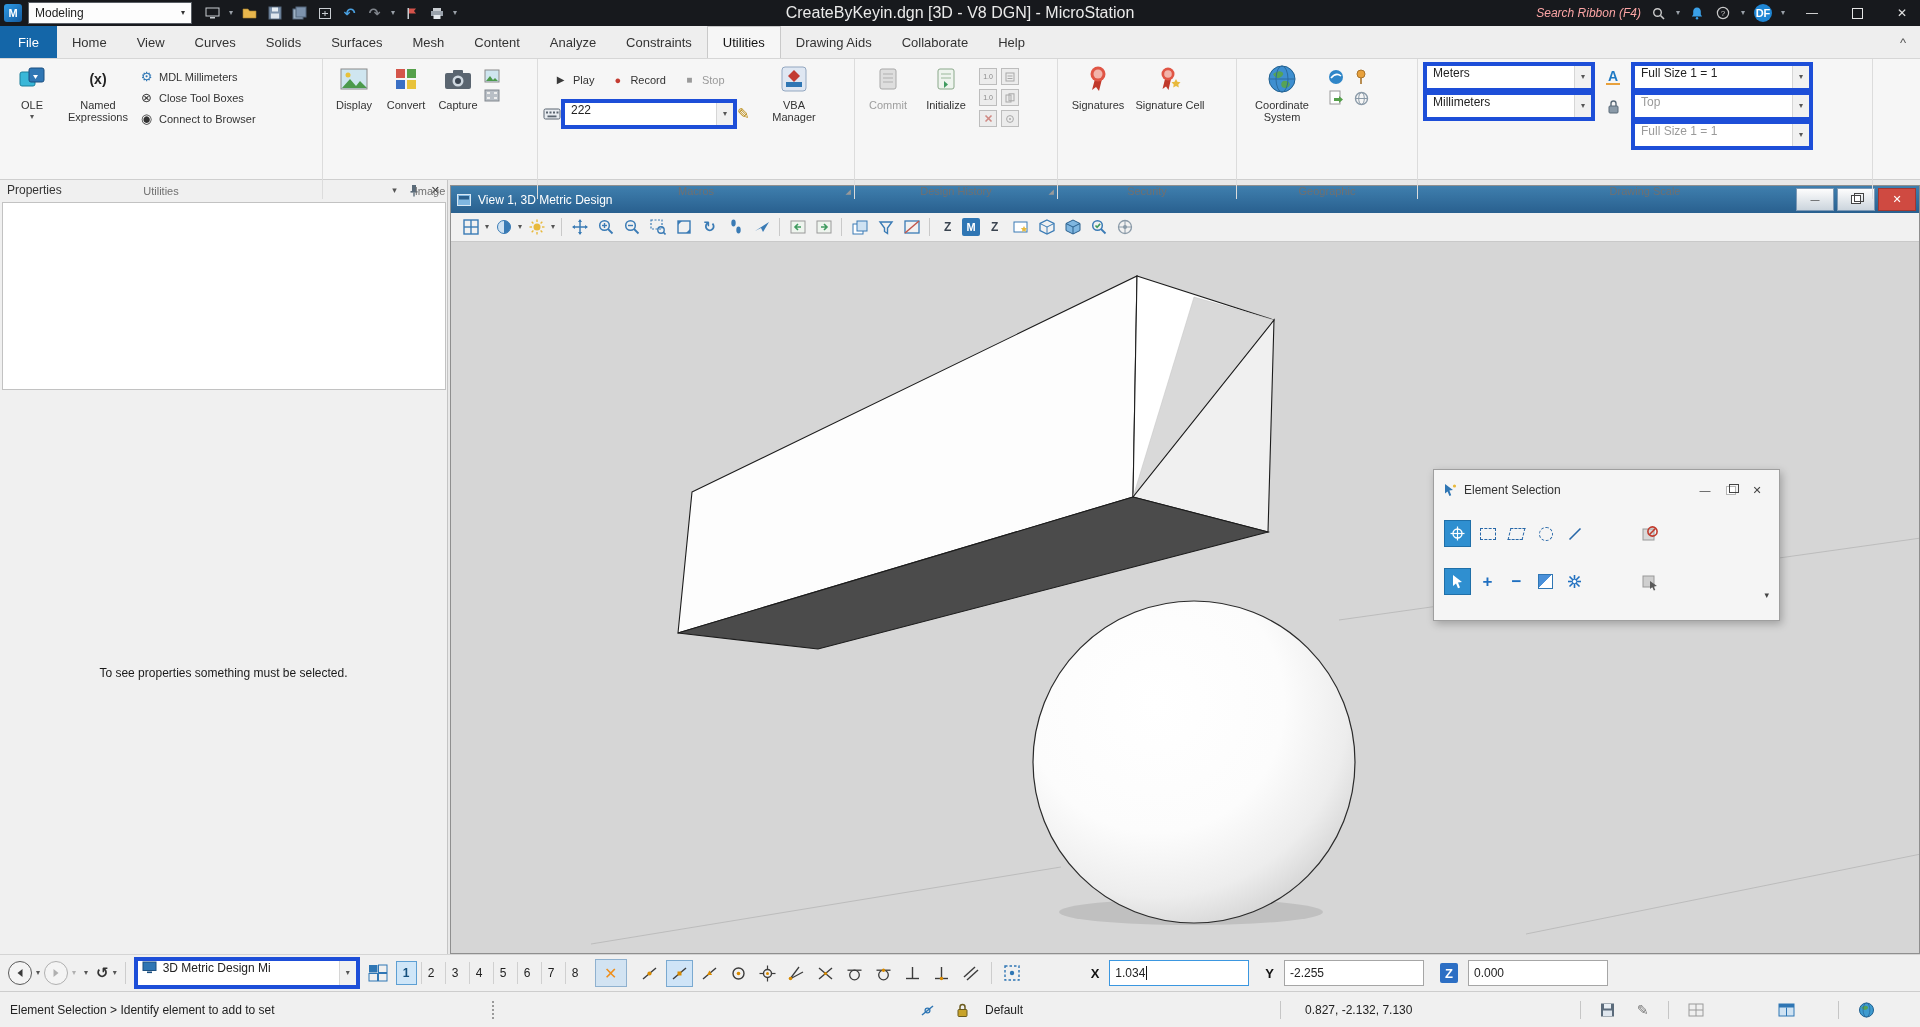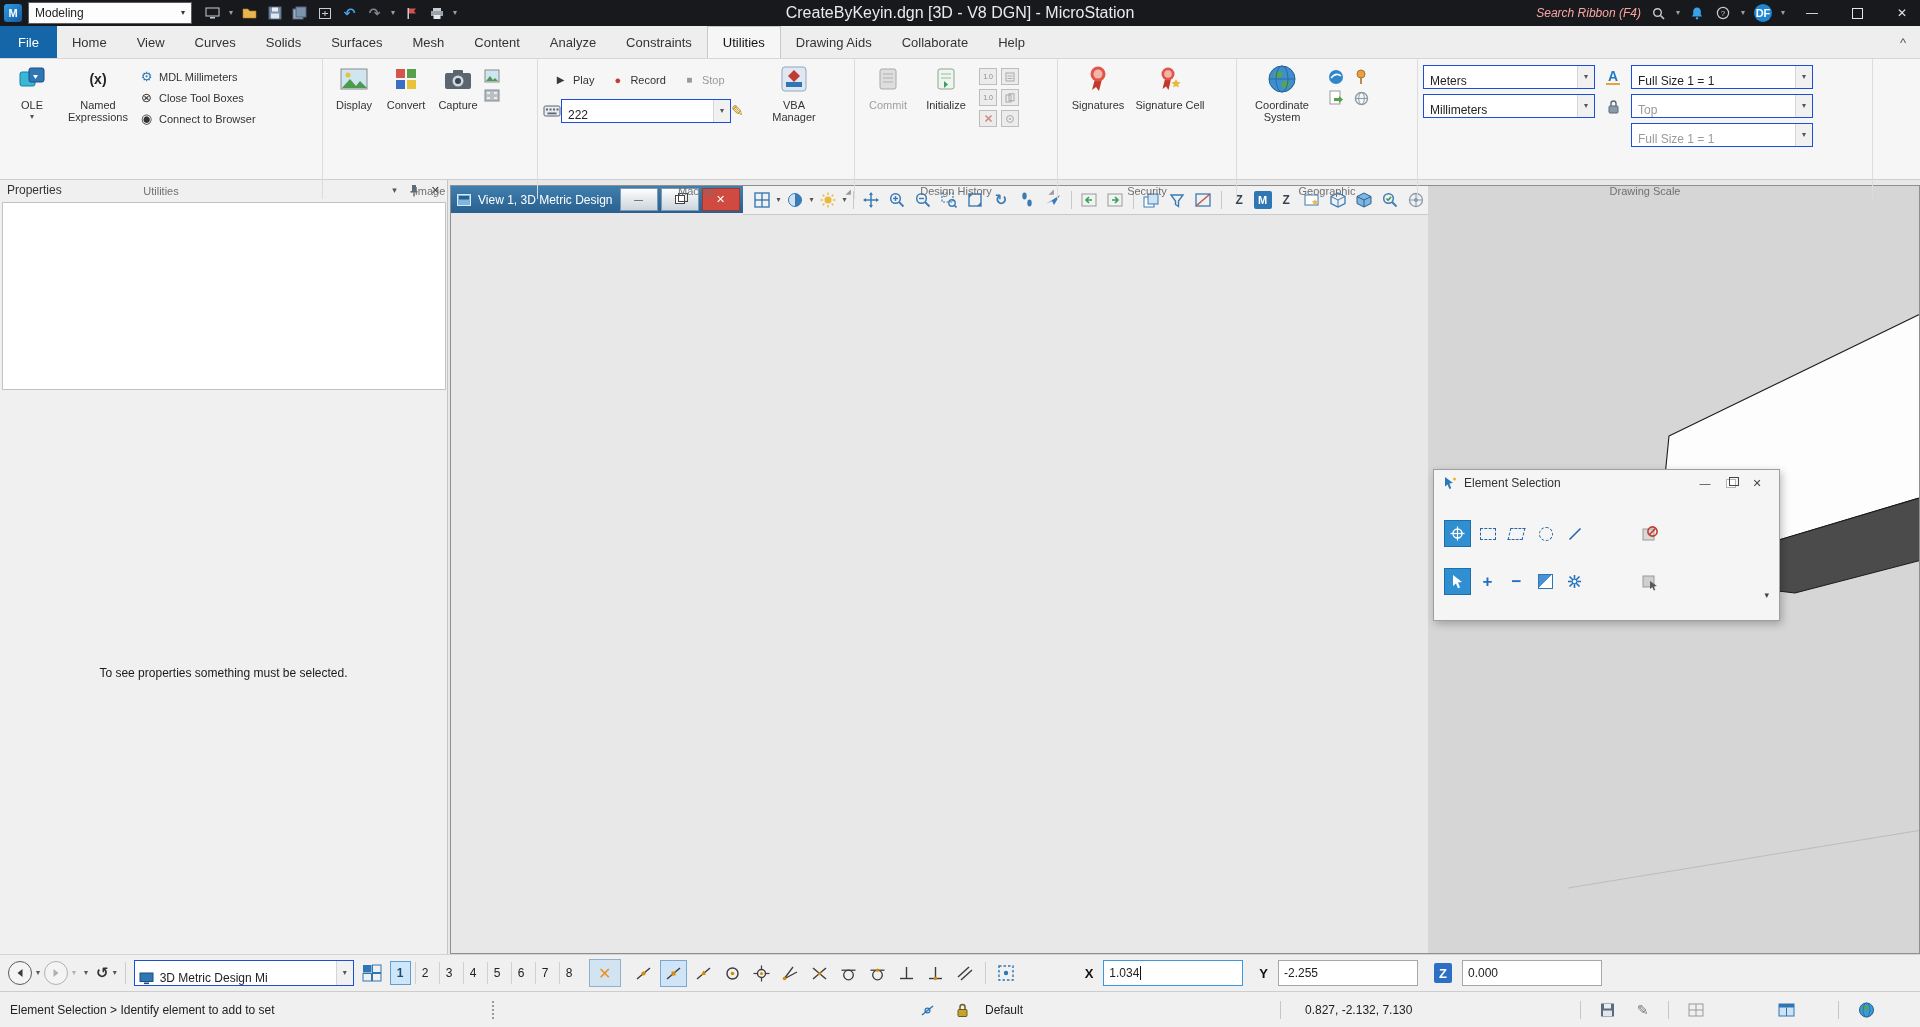--- a/index.html
+++ b/index.html
@@ -35,54 +35,54 @@
   #ribbon{position:absolute;left:0;top:58px;width:1920px;height:121px;background:#f6f6f6;border-bottom:1px solid #cfcfcf;display:flex;z-index:30}
   .rgroup{position:relative;height:100%;border-right:1px solid #dcdcdc;padding:3px 5px 17px 5px;display:flex;align-items:flex-start}
   .rgroup-label{position:absolute;left:0;right:0;bottom:2px;text-align:center;font-size:11px;color:#707070}
   .launcher{position:absolute;right:3px;bottom:3px;font-size:7px;color:#999}
   .rlg{display:flex;flex-direction:column;align-items:center;width:62px;padding-top:2px;text-align:center;font-size:11px;line-height:12px;color:#333}
   .rlg .icon-area{height:32px;display:flex;align-items:center;justify-content:center;margin-bottom:4px}
   .rlg.disabled{color:#9e9e9e}
   .rcol{display:flex;flex-direction:column;justify-content:flex-start;padding-top:5px}
   .rsm{display:flex;align-items:center;gap:5px;height:21px;font-size:11px;color:#333;white-space:nowrap}
   .rsm .gly{width:15px;text-align:center}
-  .combo{display:flex;align-items:flex-end;background:#fff;border:1px solid #1d4ed8;height:22px;font-size:12px;color:#222}
+  .combo{display:flex;align-items:flex-start;background:#fff;border:4px solid #1d4ed8;height:22px;font-size:12px;color:#222}
   .combo .val{padding:0 6px;white-space:nowrap;overflow:hidden;flex:1;text-align:left}
   .combo .cbox{width:16px;align-self:stretch;display:flex;align-items:center;justify-content:center;background:#f1f1f1;border-left:1px solid #d6d6d6}
   .combo.disabled .val{color:#9a9a9a}
   .nx-ic{font-size:14px;font-weight:bold;color:#222}
   .dh-grid{display:grid;grid-template-columns:18px 18px;gap:4px;padding-top:7px;margin-left:3px}
   .dh-tiny{width:16px;height:15px;display:flex;align-items:center;justify-content:center;font-size:7px;color:#8a8a8a;border:1px solid #bdbdbd;background:#ececec}
   .geo-grid{display:grid;grid-template-columns:20px 20px;gap:5px;padding-top:8px;margin-left:4px}
   .ds-grid{display:grid;grid-template-columns:172px 26px 182px;grid-auto-rows:26px;align-items:center;gap:3px 5px;padding-top:3px}
   .aicon{font-weight:bold;color:#1f7ac4;font-size:14px;border-bottom:2px solid #e8a13c;line-height:14px;padding:0 2px}
 
   
   #props{position:absolute;left:0;top:179px;width:447px;height:775px;background:#f0f0f0;border-right:1px solid #c4c4c4;z-index:10}
   .props-head{height:22px;display:flex;align-items:center;padding:0 7px;color:#333;font-size:12px}
   .props-head .sp{margin-left:auto;display:flex;gap:12px;align-items:center;color:#444}
   .props-white{position:absolute;left:2px;top:23px;width:442px;height:186px;background:#ffffff;border:1px solid #c2c2c2}
   .props-msg{position:absolute;left:0;top:487px;width:100%;text-align:center;color:#1a1a1a;font-size:12px}
 
   
-  #viewwin{position:absolute;left:450px;top:185px;width:1470px;height:769px;border:1px solid #8f8f8f;display:flex;flex-direction:row;z-index:10;box-sizing:border-box}
+  #viewwin{position:absolute;left:450px;top:185px;width:1470px;height:769px;border:1px solid #8f8f8f;display:flex;flex-direction:column;z-index:10;box-sizing:border-box}
   .vtitle{height:27px;background:linear-gradient(#3f7fae,#29608f);display:flex;align-items:center;color:#fff;padding-left:6px;gap:7px;font-size:12px;flex:none}
   .vtitle-btns{margin-left:auto;display:flex;padding-right:3px;gap:3px}
   .vtb{width:36px;height:21px;border:1px solid #7d99b5;background:linear-gradient(#fdfdfd,#ccd5dd);display:flex;align-items:center;justify-content:center;color:#333;font-size:10px}
   .vtb.close{background:#cf4a41;border-color:#a33730;color:#fff;font-size:11px}
   .restglyph{width:8px;height:7px;border:1px solid #444;position:relative;background:#fff}
   .restglyph:before{content:"";position:absolute;left:2px;top:-3px;width:8px;height:7px;border:1px solid #444}
   .vtoolbar{height:28px;background:#f1f1f1;border-bottom:1px solid #c9c9c9;display:flex;align-items:center;padding-left:8px;gap:3px;flex:none}
   .vt{width:23px;height:23px;display:flex;align-items:center;justify-content:center}
   .vsep{width:1px;height:18px;background:#c9c9c9;margin:0 3px}
   .vport{flex:1;background:#d6d6d6;position:relative;overflow:hidden}
 
   
   #eseldlg{position:absolute;left:1433px;top:469px;width:345px;height:150px;background:#f5f5f5;border:1px solid #9f9f9f;box-shadow:2px 3px 8px rgba(0,0,0,.25);z-index:25}
-  .dlg-title{height:26px;display:flex;align-items:center;gap:7px;padding:0 9px;color:#333;font-size:12px}
+  .dlg-title{height:26px;display:flex;align-items:center;gap:7px;padding:7px 9px;color:#333;font-size:12px}
   .dlg-btn{width:26px;height:20px;display:flex;align-items:center;justify-content:center;color:#444;font-size:11px}
   .dlg-btn.dim{color:#b5b5b5}
   .dlgrow{position:absolute;left:10px;display:flex;align-items:center;gap:4px}
   .tool{width:25px;height:25px;display:flex;align-items:center;justify-content:center;color:#2767a8}
   .tool.active{background:#2f8fd0;border:1px solid #1f6fa8;color:#fff}
   .dashedrect{width:14px;height:10px;border:1px dashed #2767a8}
   .dashedshape{width:13px;height:10px;border:1px dashed #2767a8;transform:skewX(-14deg)}
   .dashedcirc{width:12px;height:12px;border:1px dashed #2767a8;border-radius:50%}
   .invert-ic{width:13px;height:13px;border:1px solid #2f76b4;background:linear-gradient(135deg,#4a90d9 50%,#ffffff 50%)}
   .dlg-caret{position:absolute;right:10px;top:120px;color:#444;font-size:9px}

